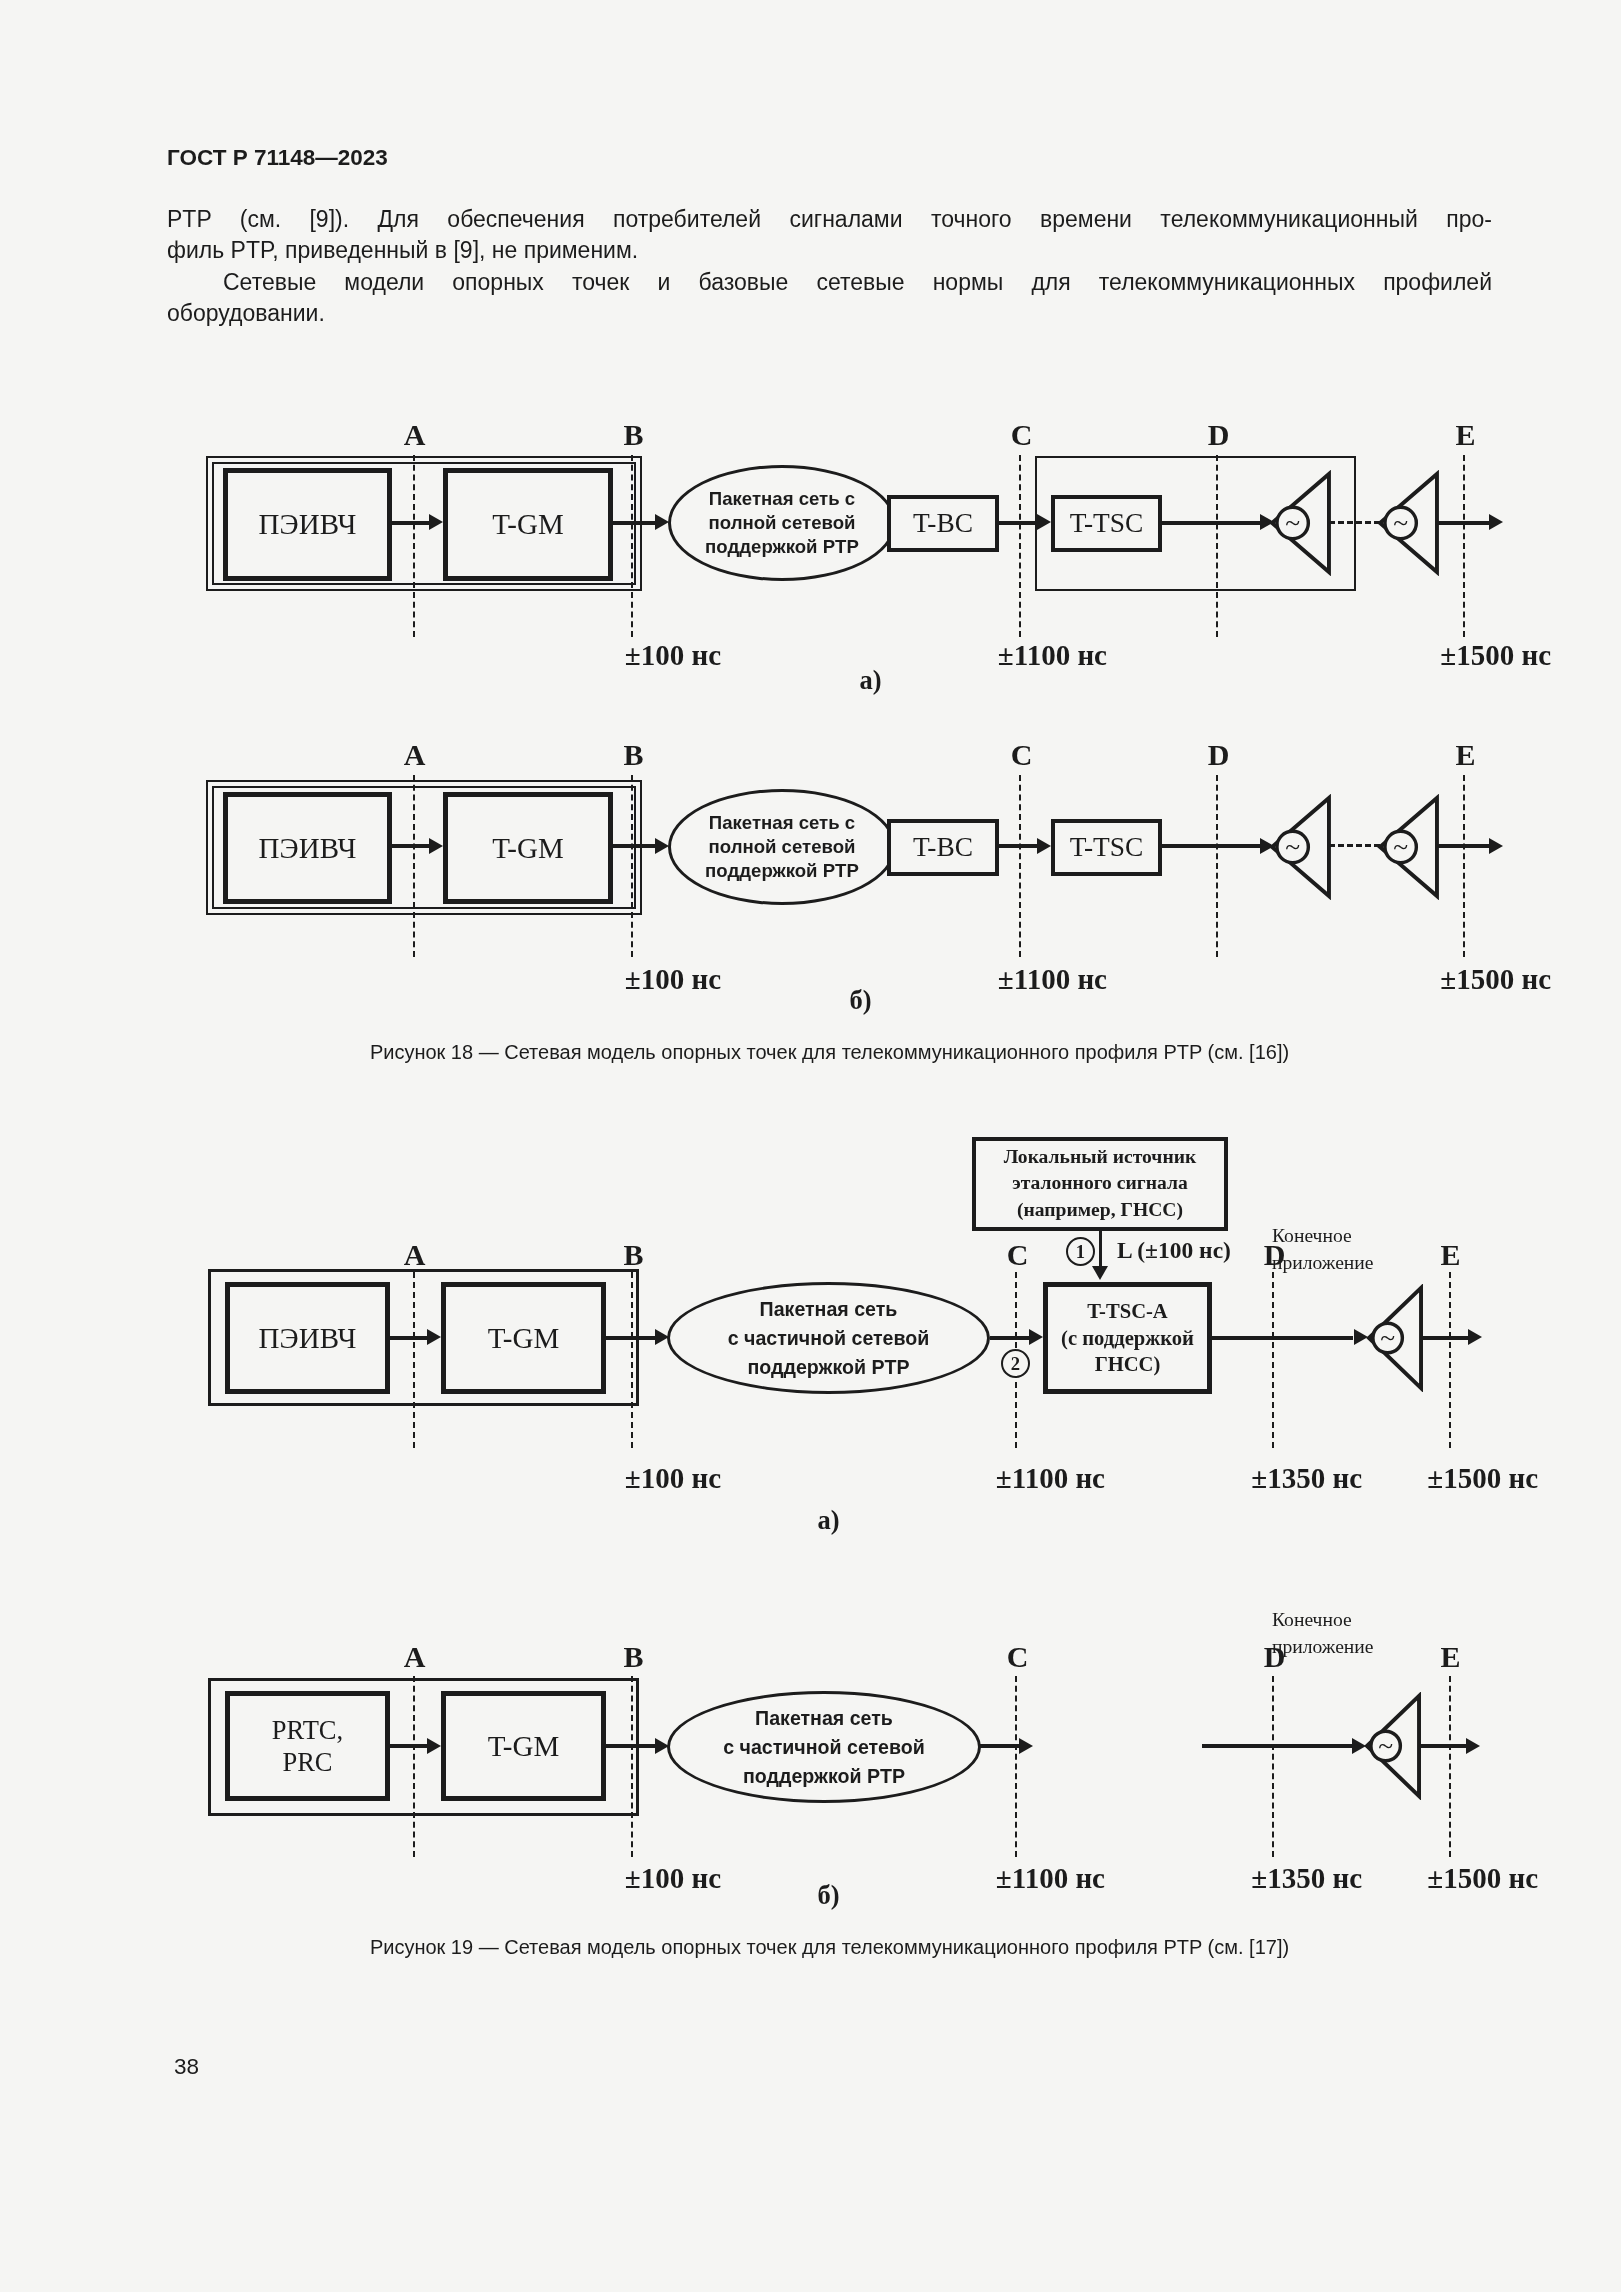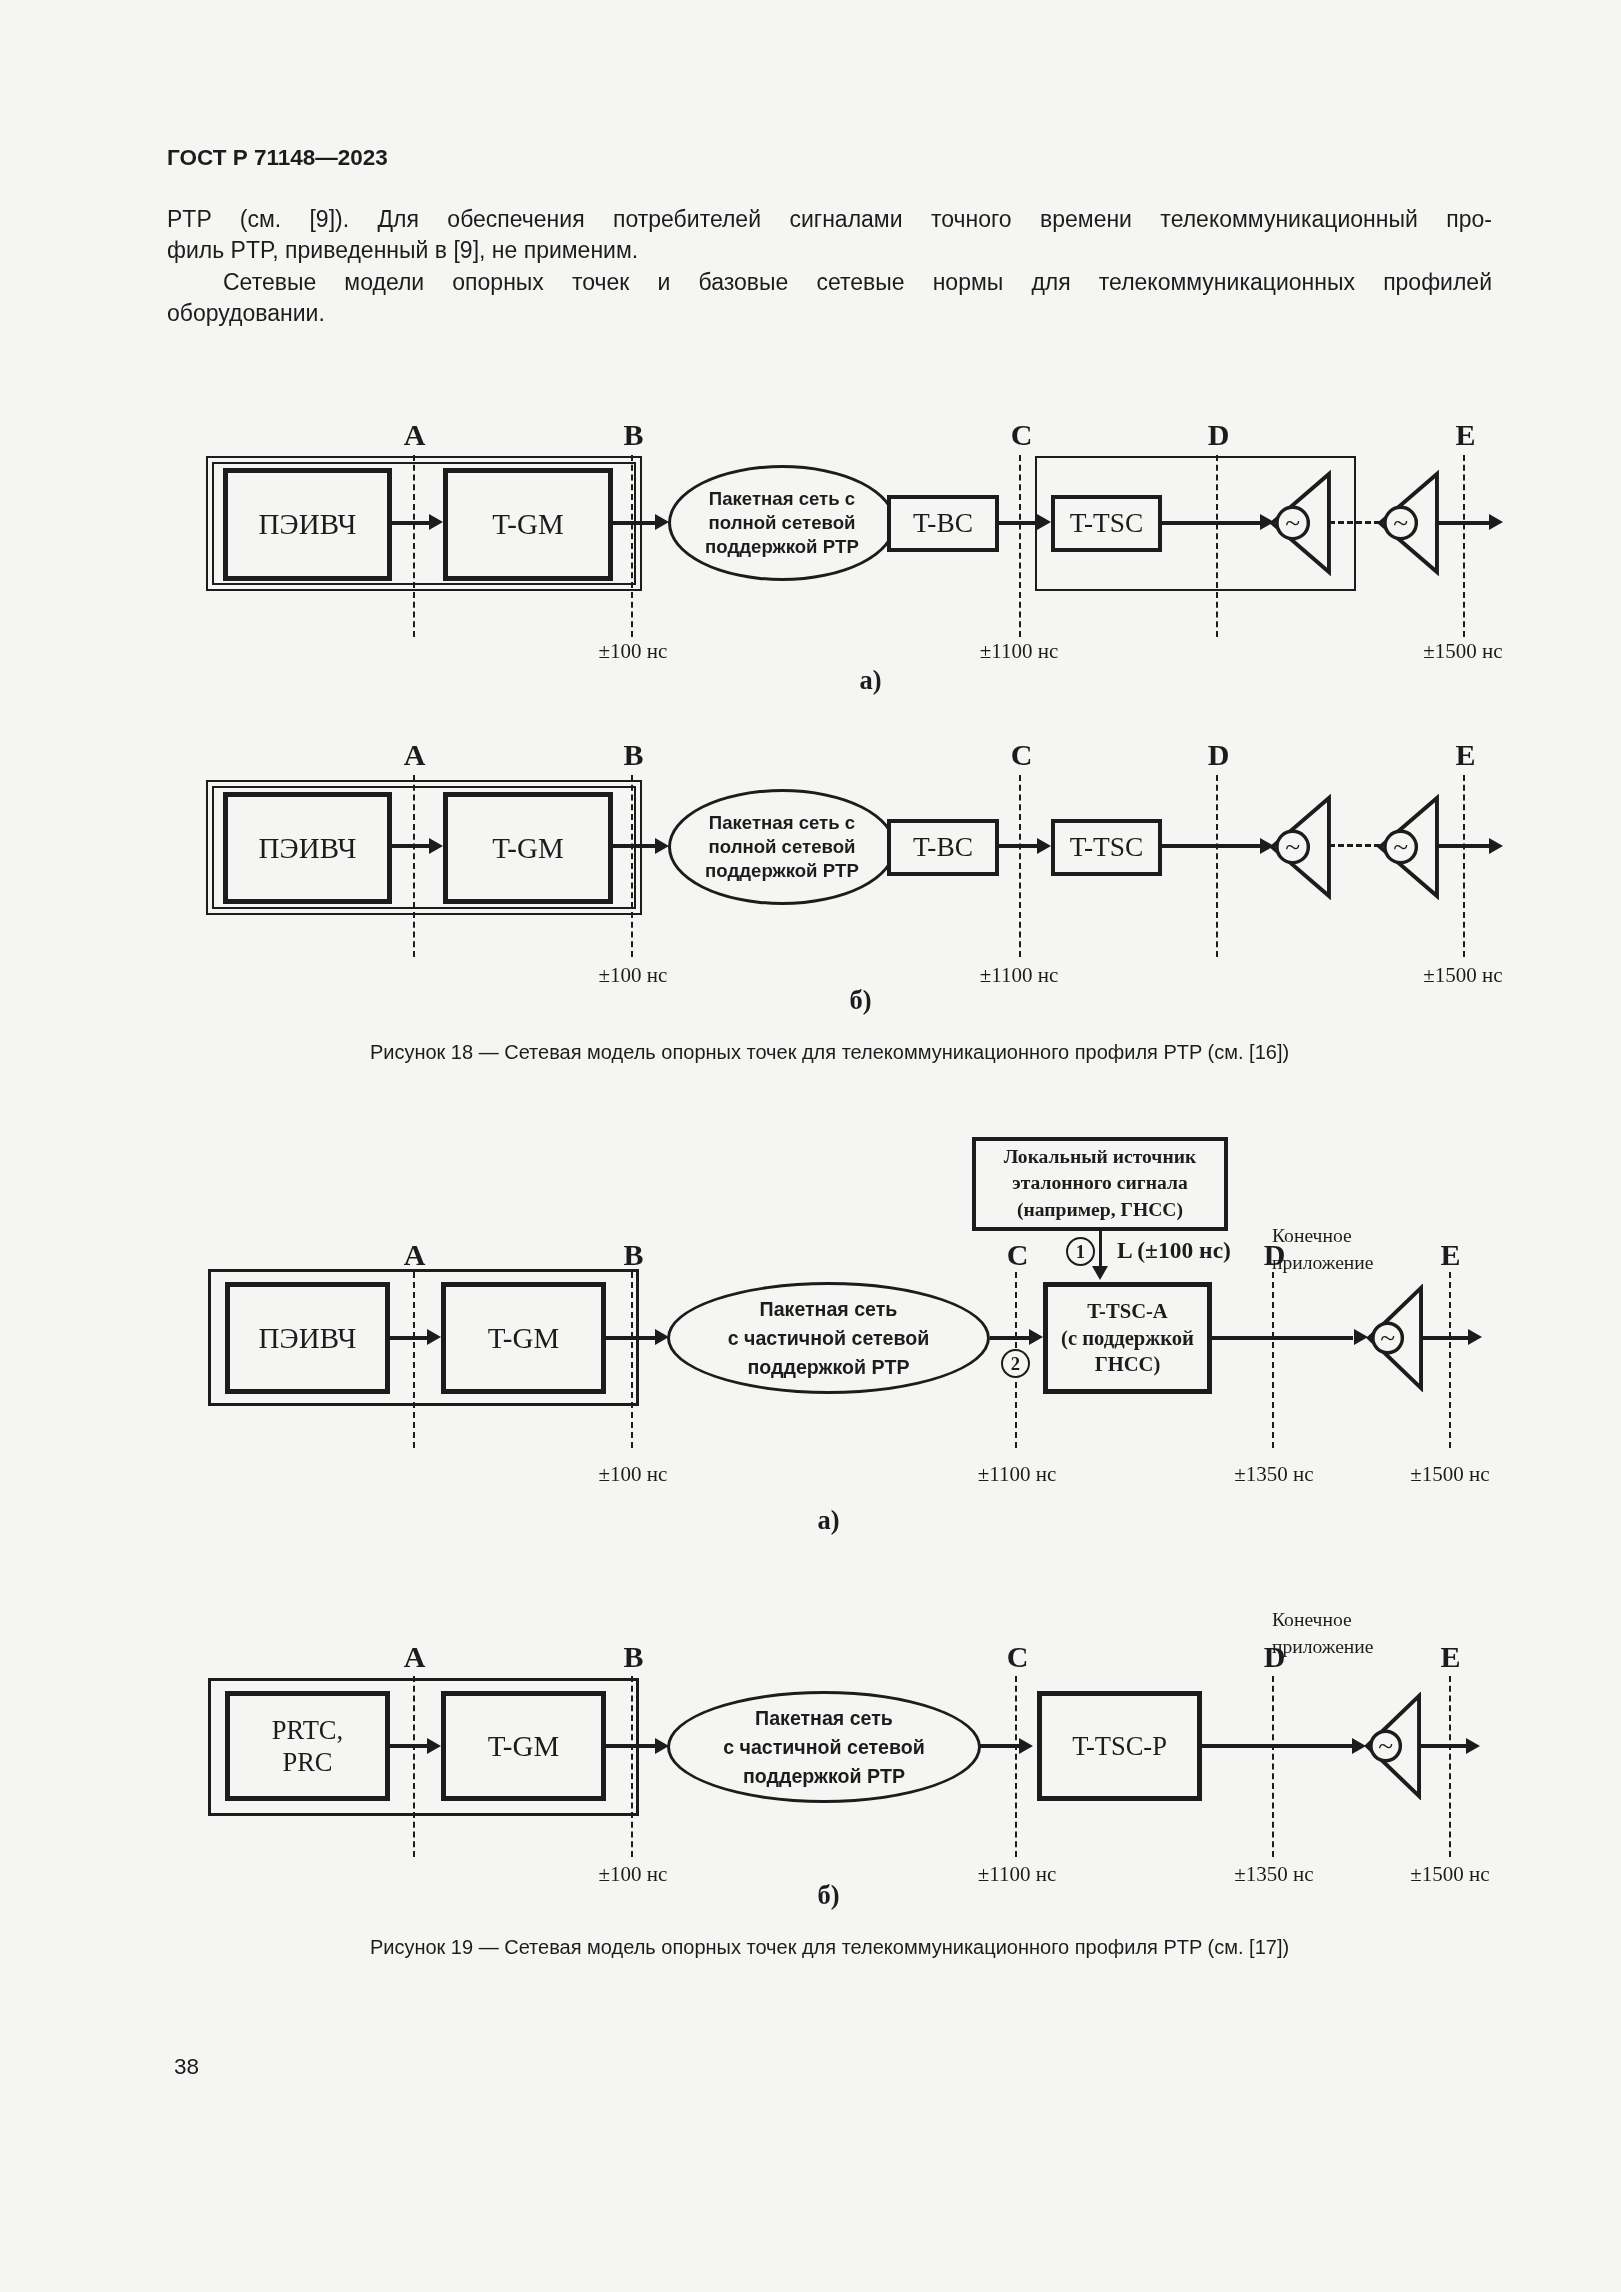--- a/index.html
+++ b/index.html
@@ -32,22 +32,22 @@
          font-weight:700; color:#1c1c1c; white-space:pre-line; }
   .ell18 { font-size:18.6px; line-height:24px; }
   .ell19 { font-size:19.6px; line-height:29px; }
   .hl { position:absolute; height:3.9px; background:#1c1c1c; }
   .vlsolid { position:absolute; width:2.9px; background:#1c1c1c; }
   .dashl { position:absolute; height:0; border-top:3.9px dashed #1c1c1c; }
   .ah-r { position:absolute; width:0; height:0; border-top:8.8px solid transparent;
           border-bottom:8.8px solid transparent; border-left:14.7px solid #1c1c1c; }
   .ah-d { position:absolute; width:0; height:0; border-left:8.8px solid transparent;
           border-right:8.8px solid transparent; border-top:14.7px solid #1c1c1c; }
-  .lim { position:absolute; width:176px; text-align:center; font-family:"Liberation Serif",serif;
-         font-weight:normal; font-size:21px; }
+  .lim { position:absolute; width:176px; text-align:right; font-family:"Liberation Serif",serif;
+         font-weight:bold; font-size:29px; }
   .sub { position:absolute; width:59px; text-align:center; font-family:"Liberation Serif",serif;
          font-weight:bold; font-size:26.5px; }
   .cap { position:absolute; left:167px; width:1325px; text-align:center; font-size:20px; }
   .circ { position:absolute; width:29px; height:29px; border:2.9px solid #1c1c1c; border-radius:50%;
           background:#f5f5f3; display:flex; align-items:center; justify-content:center;
           font-family:"Liberation Serif",serif; font-weight:bold; font-size:18.6px; z-index:3; }
   .llab { position:absolute; font-family:"Liberation Serif",serif; font-weight:bold; font-size:23.5px; }
   .endapp { position:absolute; width:181px; text-align:left; white-space:pre-line;
             font-family:"Liberation Serif",serif; font-weight:normal; font-size:19.6px; line-height:26.5px; }
   .locbox { font-weight:bold; font-size:19.6px; line-height:26.5px; border-width:4.9px; }
@@ -274,21 +274,20 @@
   <div class="hl" style="left:606px;top:176px;width:49px"></div>
   <div class="ah-r" style="left:655px;top:170px"></div>
 
   <div class="ell ell19" style="left:667px;top:123px;width:314px;height:112px">Пакетная сеть
 с частичной сетевой
 поддержкой PTP</div>
 
   <div class="hl" style="left:980px;top:176px;width:39px"></div>
   <div class="ah-r" style="left:1019px;top:170px"></div>
 
-  <div class="cbox serif27" style="left:1037px;top:123px;width:165px;height:110px">T-TSC-P</div>
 
   <div class="hl" style="left:1202px;top:176px;width:150px"></div>
   <div class="ah-r" style="left:1352px;top:170px"></div>
 
   <svg class="clock" style="left:1364px;top:124px" width="59" height="108" viewBox="0 0 60 110">
     <polygon points="3,55 56,4 56,106" fill="#f5f5f3" stroke="#1c1c1c" stroke-width="4"></polygon>
     <circle cx="22" cy="55" r="15" fill="#f5f5f3" stroke="#1c1c1c" stroke-width="3.5"></circle>
     <text x="22" y="64" text-anchor="middle" class="tildetext">~</text>
   </svg>
   <div class="hl" style="left:1418px;top:176px;width:48px"></div>

